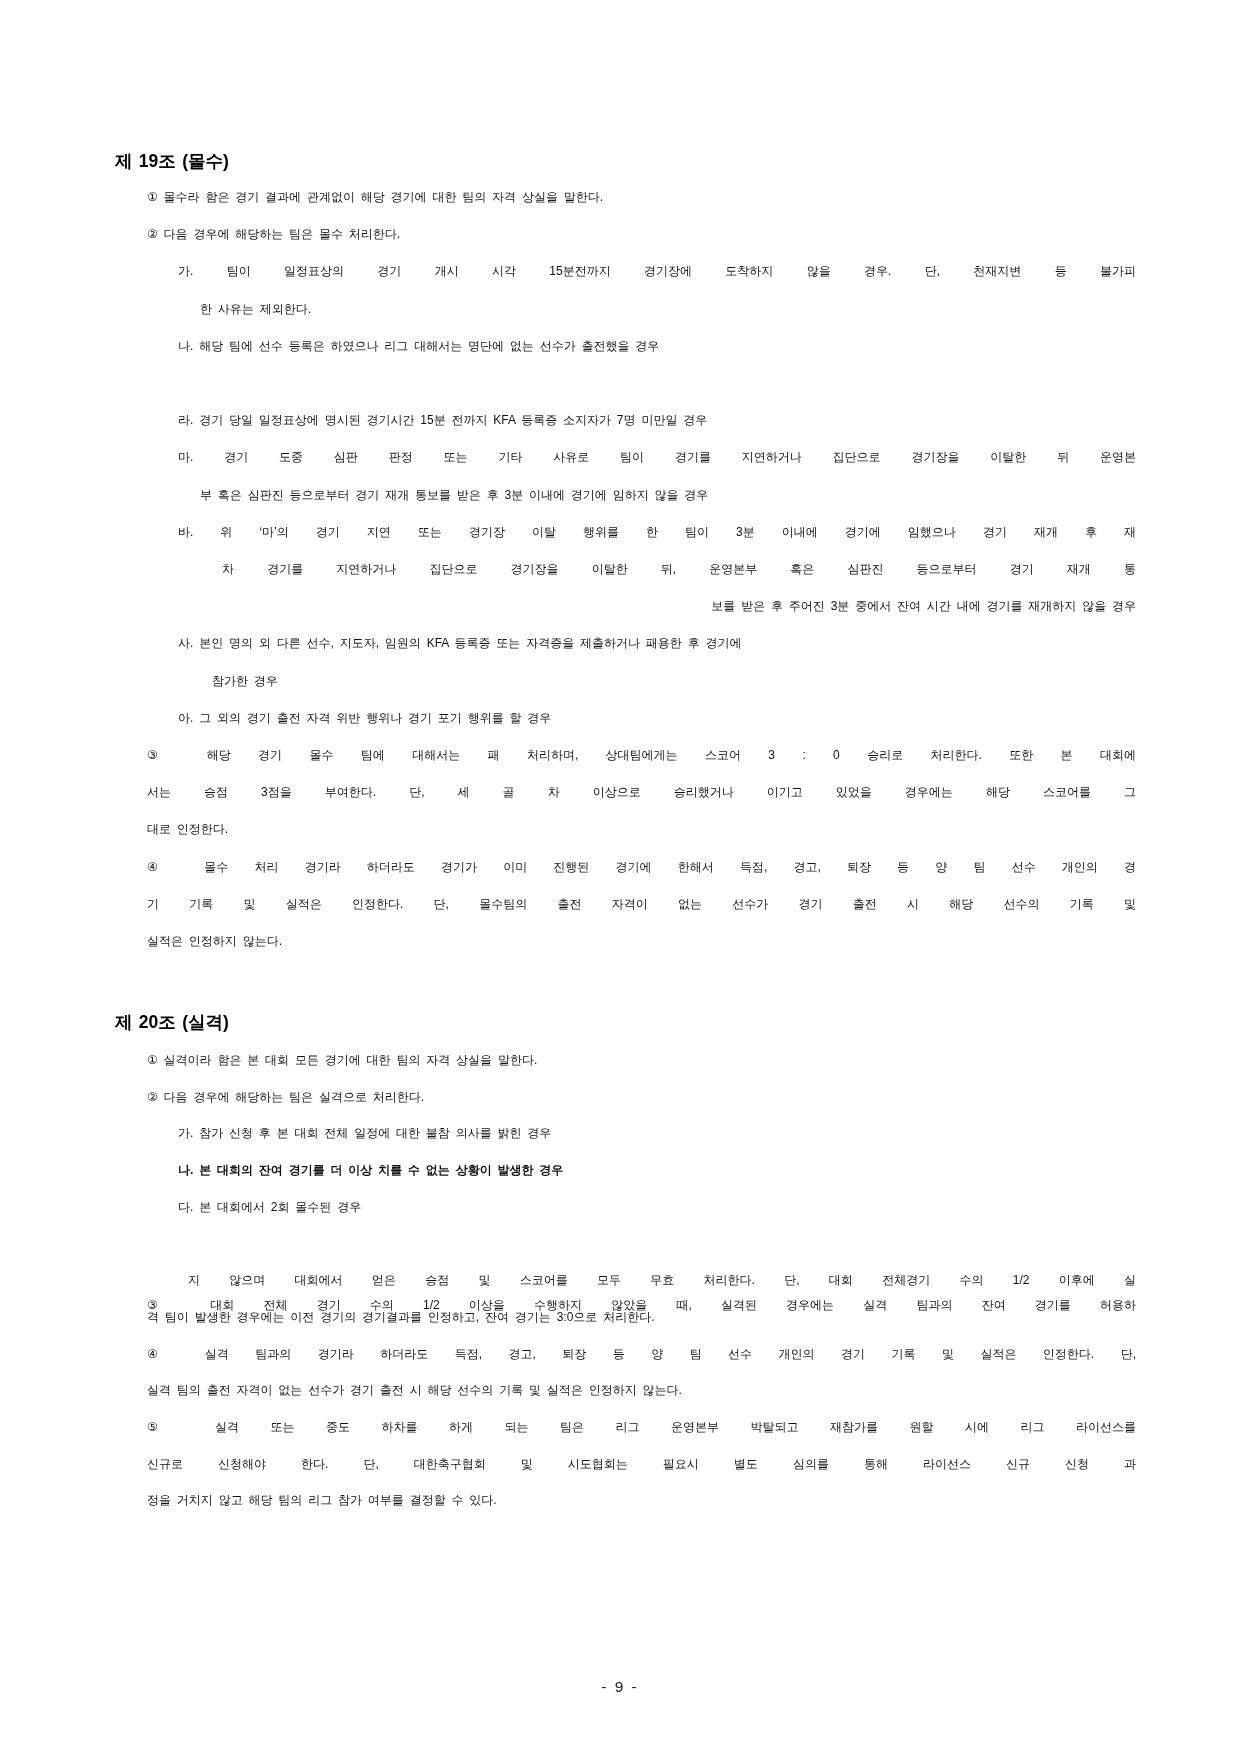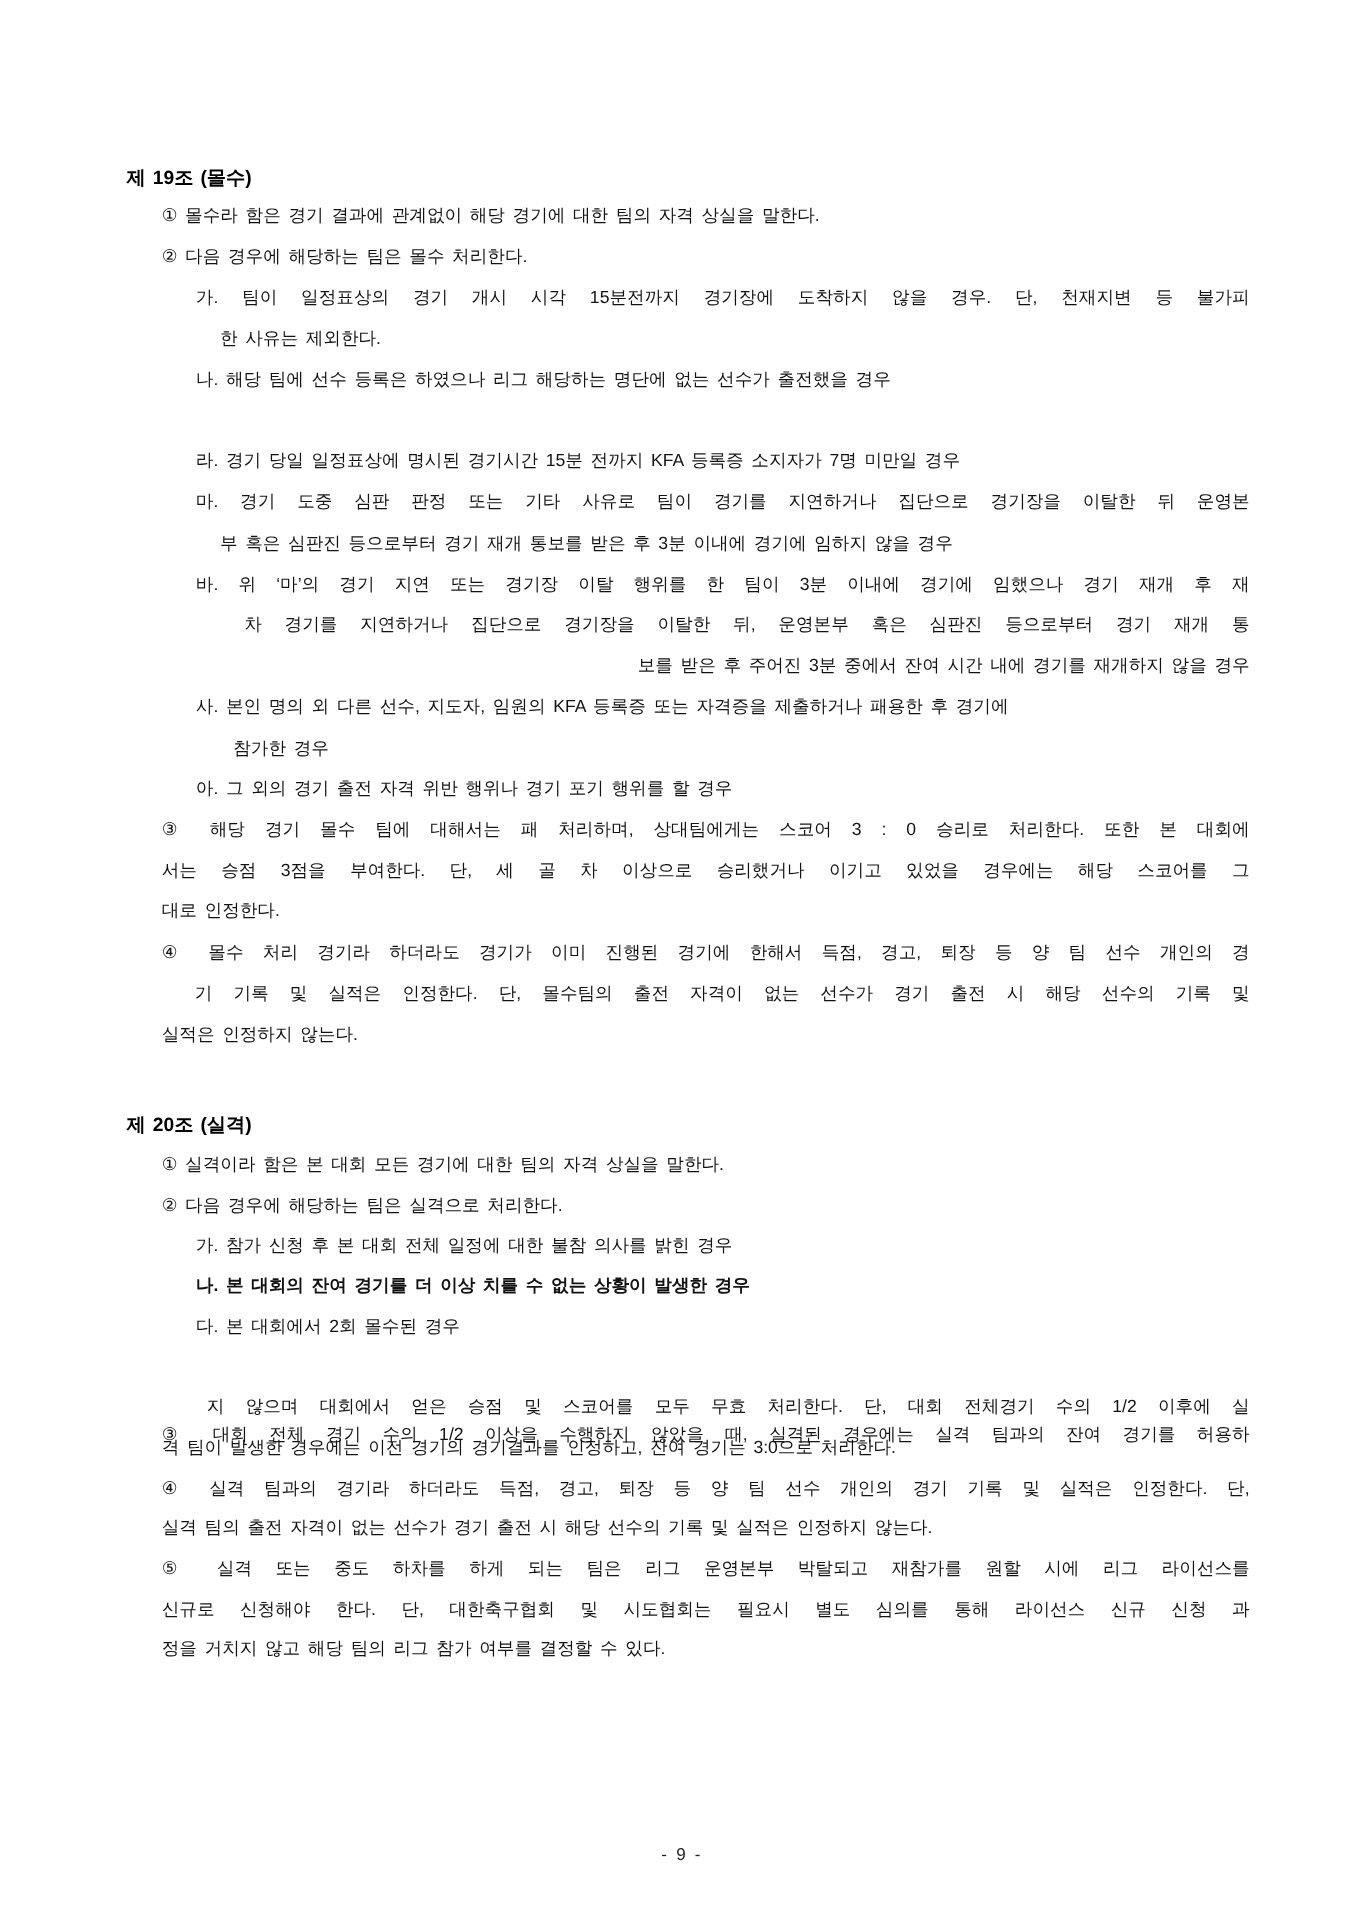--- a/index.html
+++ b/index.html
@@ -14,21 +14,21 @@
     background: #ffffff;
     font-family: "Liberation Sans", "DejaVu Sans", sans-serif;
     color: #111111;
     overflow: hidden;
   }
   .doc-line {
     position: absolute;
     right: 104px;
     height: 26px;
     line-height: 26px;
-    font-size: 16px;
+    font-size: 12px;
     letter-spacing: 0px;
     word-spacing: 2.5px;
     color: #121212;
   }
   .doc-line.just {
     text-align: justify;
     text-align-last: justify;
   }
   .doc-line.plain {
     text-align: left;
@@ -54,35 +54,35 @@
 <body>
 
 <div class="page">
 
   <div class="footer" style="top: 1678px;">- 9 -</div>
 <div class="doc-line heading plain" style="top: 148px; left: 115px;">제 19조 (몰수)</div>
     <div class="doc-line plain" style="top: 184px; left: 147px;">① 몰수라 함은 경기 결과에 관계없이 해당 경기에 대한 팀의 자격 상실을 말한다.</div>
     <div class="doc-line plain" style="top: 221px; left: 147px;">② 다음 경우에 해당하는 팀은 몰수 처리한다.</div>
     <div class="doc-line just" style="top: 258px; left: 178px;">가. 팀이 일정표상의 경기 개시 시각 15분전까지 경기장에 도착하지 않을 경우. 단, 천재지변 등 불가피</div>
     <div class="doc-line plain" style="top: 296px; left: 200px;">한 사유는 제외한다.</div>
-    <div class="doc-line plain" style="top: 333px; left: 178px;">나. 해당 팀에 선수 등록은 하였으나 리그 해당하는 명단에 없는 선수가 출전했을 경우</div>
+    <div class="doc-line plain" style="top: 333px; left: 178px;">나. 해당 팀에 선수 등록은 하였으나 리그 대해서는 명단에 없는 선수가 출전했을 경우</div>
     <div class="doc-line plain" style="top: 407px; left: 178px;">라. 경기 당일 일정표상에 명시된 경기시간 15분 전까지 KFA 등록증 소지자가 7명 미만일 경우</div>
     <div class="doc-line just" style="top: 444px; left: 178px;">마. 경기 도중 심판 판정 또는 기타 사유로 팀이 경기를 지연하거나 집단으로 경기장을 이탈한 뒤 운영본</div>
     <div class="doc-line plain" style="top: 482px; left: 200px;">부 혹은 심판진 등으로부터 경기 재개 통보를 받은 후 3분 이내에 경기에 임하지 않을 경우</div>
     <div class="doc-line just" style="top: 519px; left: 178px;">바. 위 ‘마’의 경기 지연 또는 경기장 이탈 행위를 한 팀이 3분 이내에 경기에 임했으나 경기 재개 후 재</div>
     <div class="doc-line just" style="top: 556px; left: 222px;">차 경기를 지연하거나 집단으로 경기장을 이탈한 뒤, 운영본부 혹은 심판진 등으로부터 경기 재개 통</div>
     <div class="doc-line plain" style="top: 593px; left: 222px; text-align: right;">보를 받은 후 주어진 3분 중에서 잔여 시간 내에 경기를 재개하지 않을 경우</div>
     <div class="doc-line plain" style="top: 630px; left: 178px;">사. 본인 명의 외 다른 선수, 지도자, 임원의 KFA 등록증 또는 자격증을 제출하거나 패용한 후 경기에</div>
     <div class="doc-line plain" style="top: 668px; left: 212px;">참가한 경우</div>
     <div class="doc-line plain" style="top: 705px; left: 178px;">아. 그 외의 경기 출전 자격 위반 행위나 경기 포기 행위를 할 경우</div>
     <div class="doc-line just" style="top: 742px; left: 147px;">③ 해당 경기 몰수 팀에 대해서는 패 처리하며, 상대팀에게는 스코어 3 : 0 승리로 처리한다. 또한 본 대회에</div>
     <div class="doc-line just" style="top: 779px; left: 147px;">서는 승점 3점을 부여한다. 단, 세 골 차 이상으로 승리했거나 이기고 있었을 경우에는 해당 스코어를 그</div>
     <div class="doc-line plain" style="top: 816px; left: 147px;">대로 인정한다.</div>
     <div class="doc-line just" style="top: 854px; left: 147px;">④ 몰수 처리 경기라 하더라도 경기가 이미 진행된 경기에 한해서 득점, 경고, 퇴장 등 양 팀 선수 개인의 경</div>
-    <div class="doc-line just" style="top: 891px; left: 147px; margin-left: 30px;">기 기록 및 실적은 인정한다. 단, 몰수팀의 출전 자격이 없는 선수가 경기 출전 시 해당 선수의 기록 및</div>
+    <div class="doc-line just" style="top: 891px; left: 147px;">기 기록 및 실적은 인정한다. 단, 몰수팀의 출전 자격이 없는 선수가 경기 출전 시 해당 선수의 기록 및</div>
     <div class="doc-line plain" style="top: 928px; left: 147px;">실적은 인정하지 않는다.</div>
     <div class="doc-line heading plain" style="top: 1009px; left: 115px;">제 20조 (실격)</div>
     <div class="doc-line plain" style="top: 1047px; left: 147px;">① 실격이라 함은 본 대회 모든 경기에 대한 팀의 자격 상실을 말한다.</div>
     <div class="doc-line plain" style="top: 1084px; left: 147px;">② 다음 경우에 해당하는 팀은 실격으로 처리한다.</div>
     <div class="doc-line plain" style="top: 1120px; left: 178px;">가. 참가 신청 후 본 대회 전체 일정에 대한 불참 의사를 밝힌 경우</div>
     <div class="doc-line plain" style="top: 1157px; left: 178px; font-weight: bold;">나. 본 대회의 잔여 경기를 더 이상 치를 수 없는 상황이 발생한 경우</div>
     <div class="doc-line plain" style="top: 1194px; left: 178px;">다. 본 대회에서 2회 몰수된 경우</div>
     <div class="doc-line just" style="top: 1292px; left: 147px;">③ 대회 전체 경기 수의 1/2 이상을 수행하지 않았을 때, 실격된 경우에는 실격 팀과의 잔여 경기를 허용하</div>
     <div class="doc-line just" style="top: 1267px; left: 147px; margin-left: 41px;">지 않으며 대회에서 얻은 승점 및 스코어를 모두 무효 처리한다. 단, 대회 전체경기 수의 1/2 이후에 실</div>
     <div class="doc-line plain" style="top: 1304px; left: 147px;">격 팀이 발생한 경우에는 이전 경기의 경기결과를 인정하고, 잔여 경기는 3:0으로 처리한다.</div>

